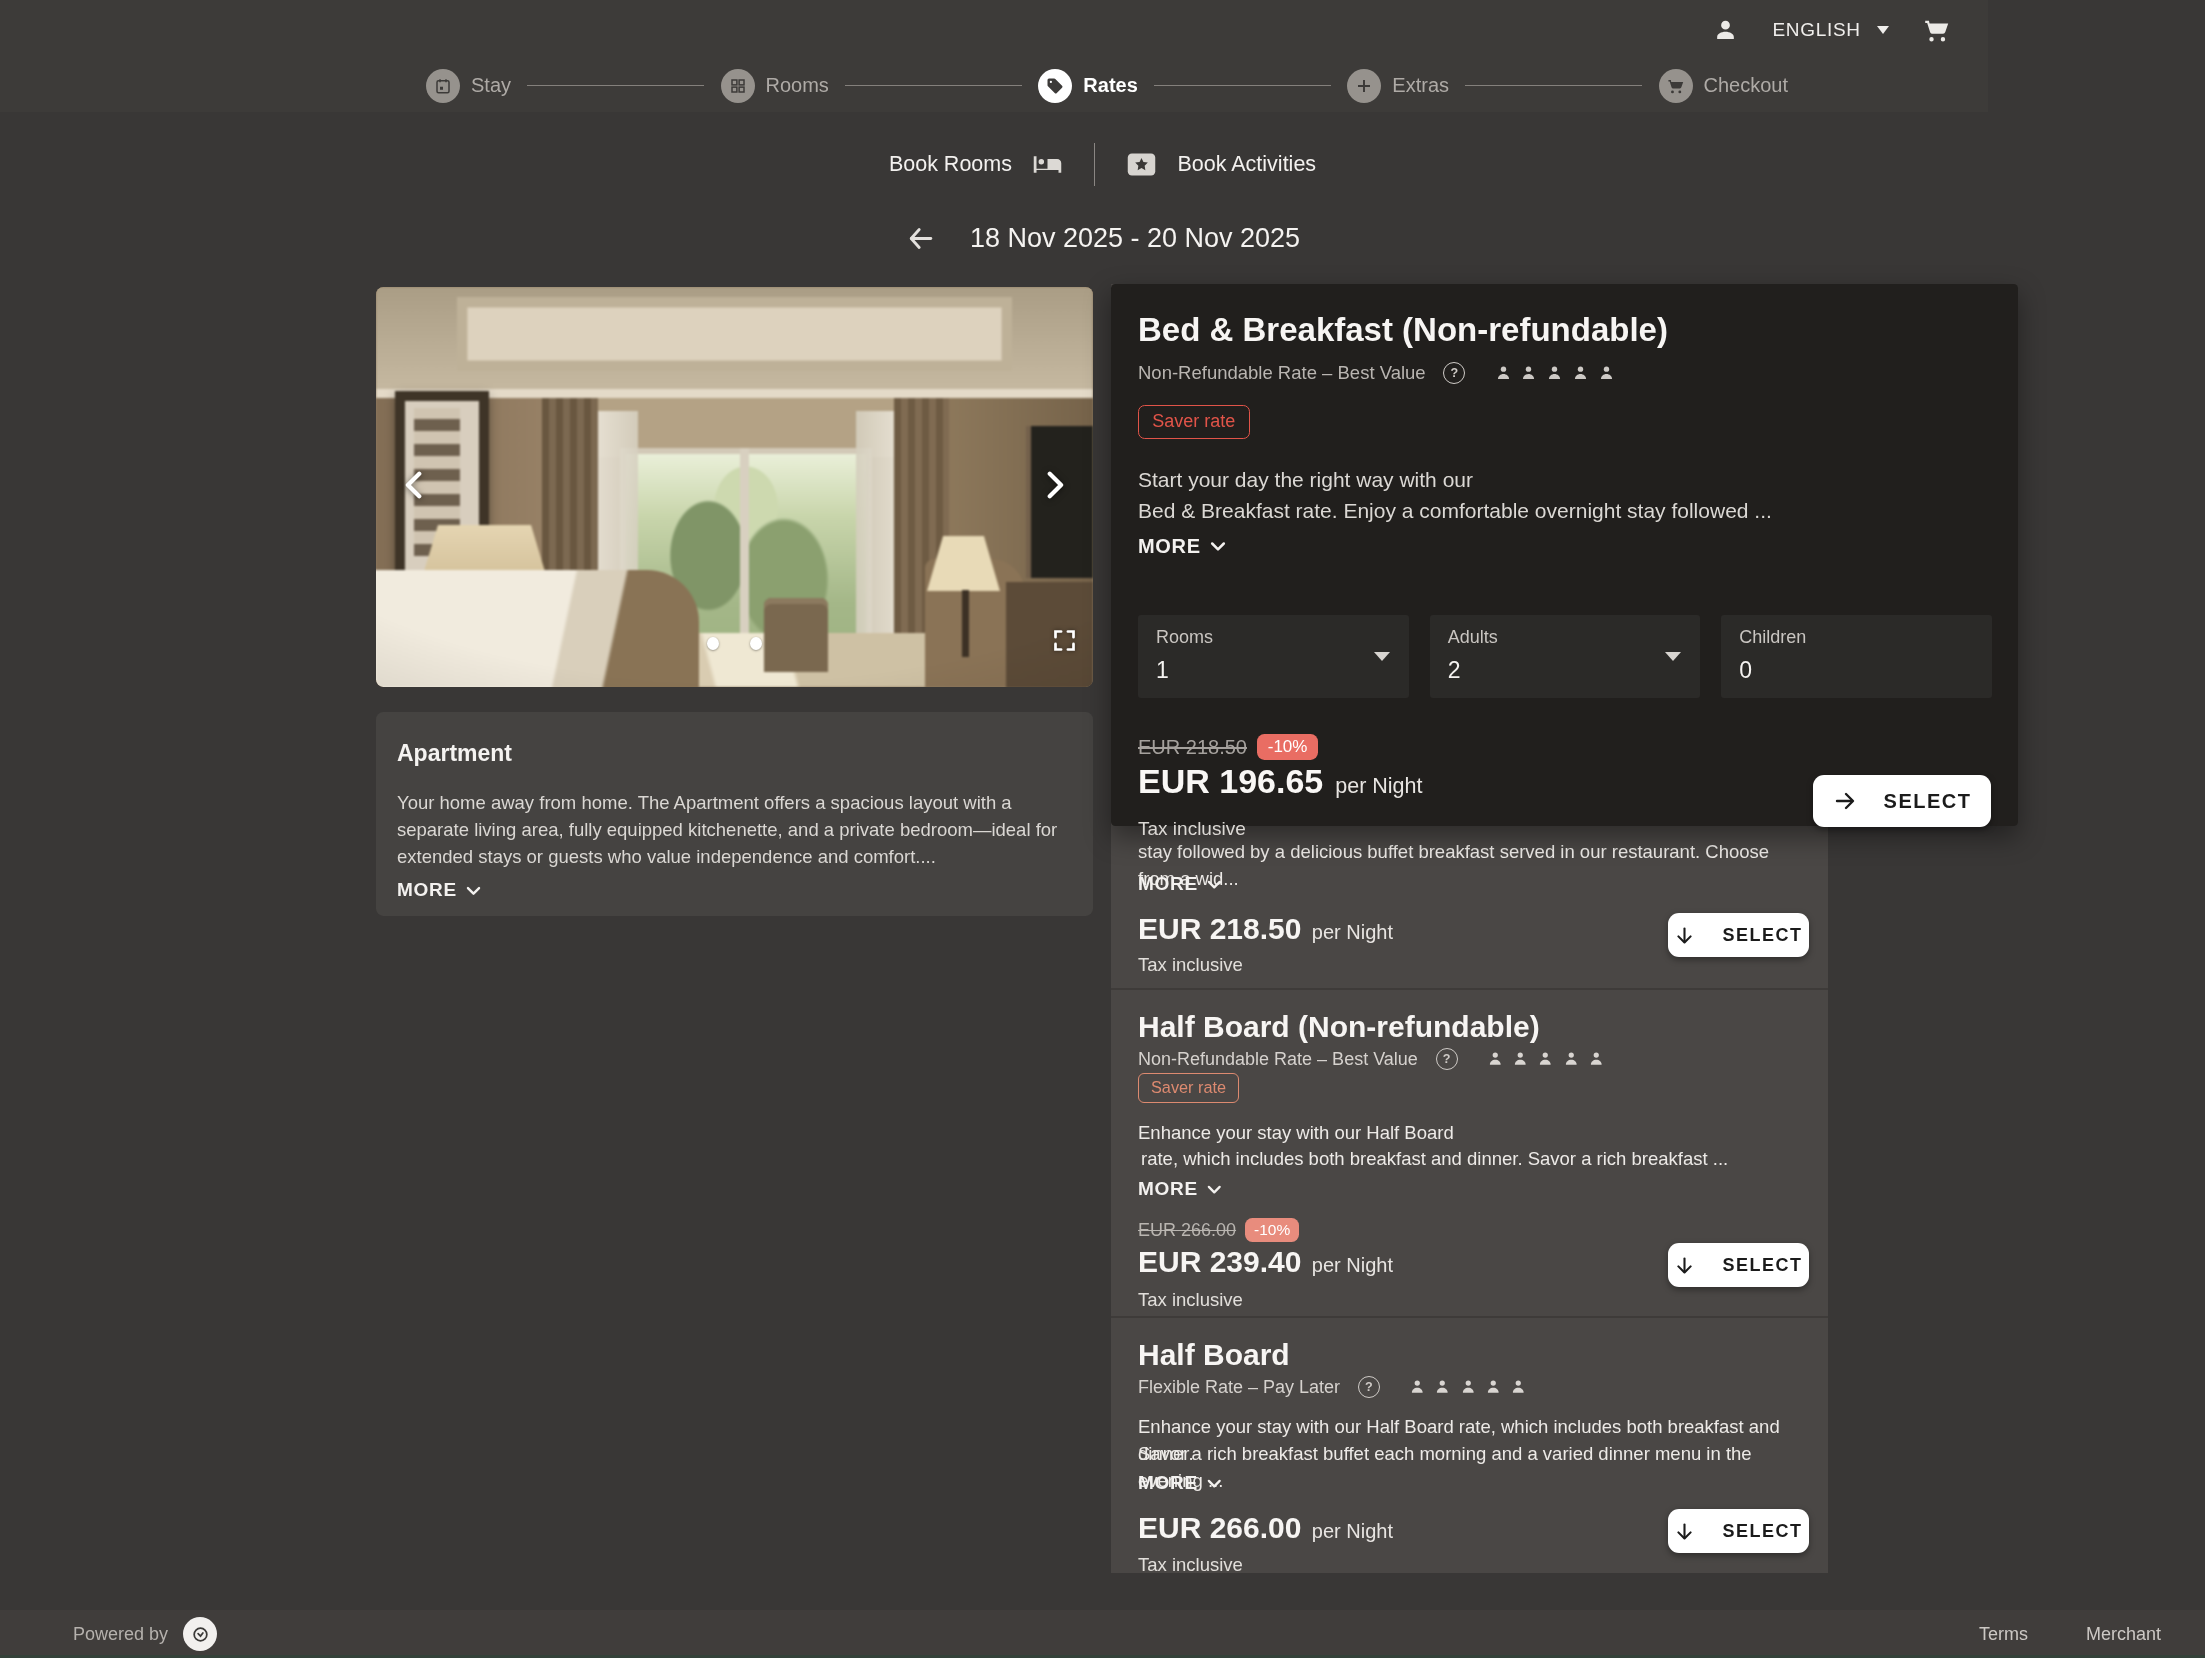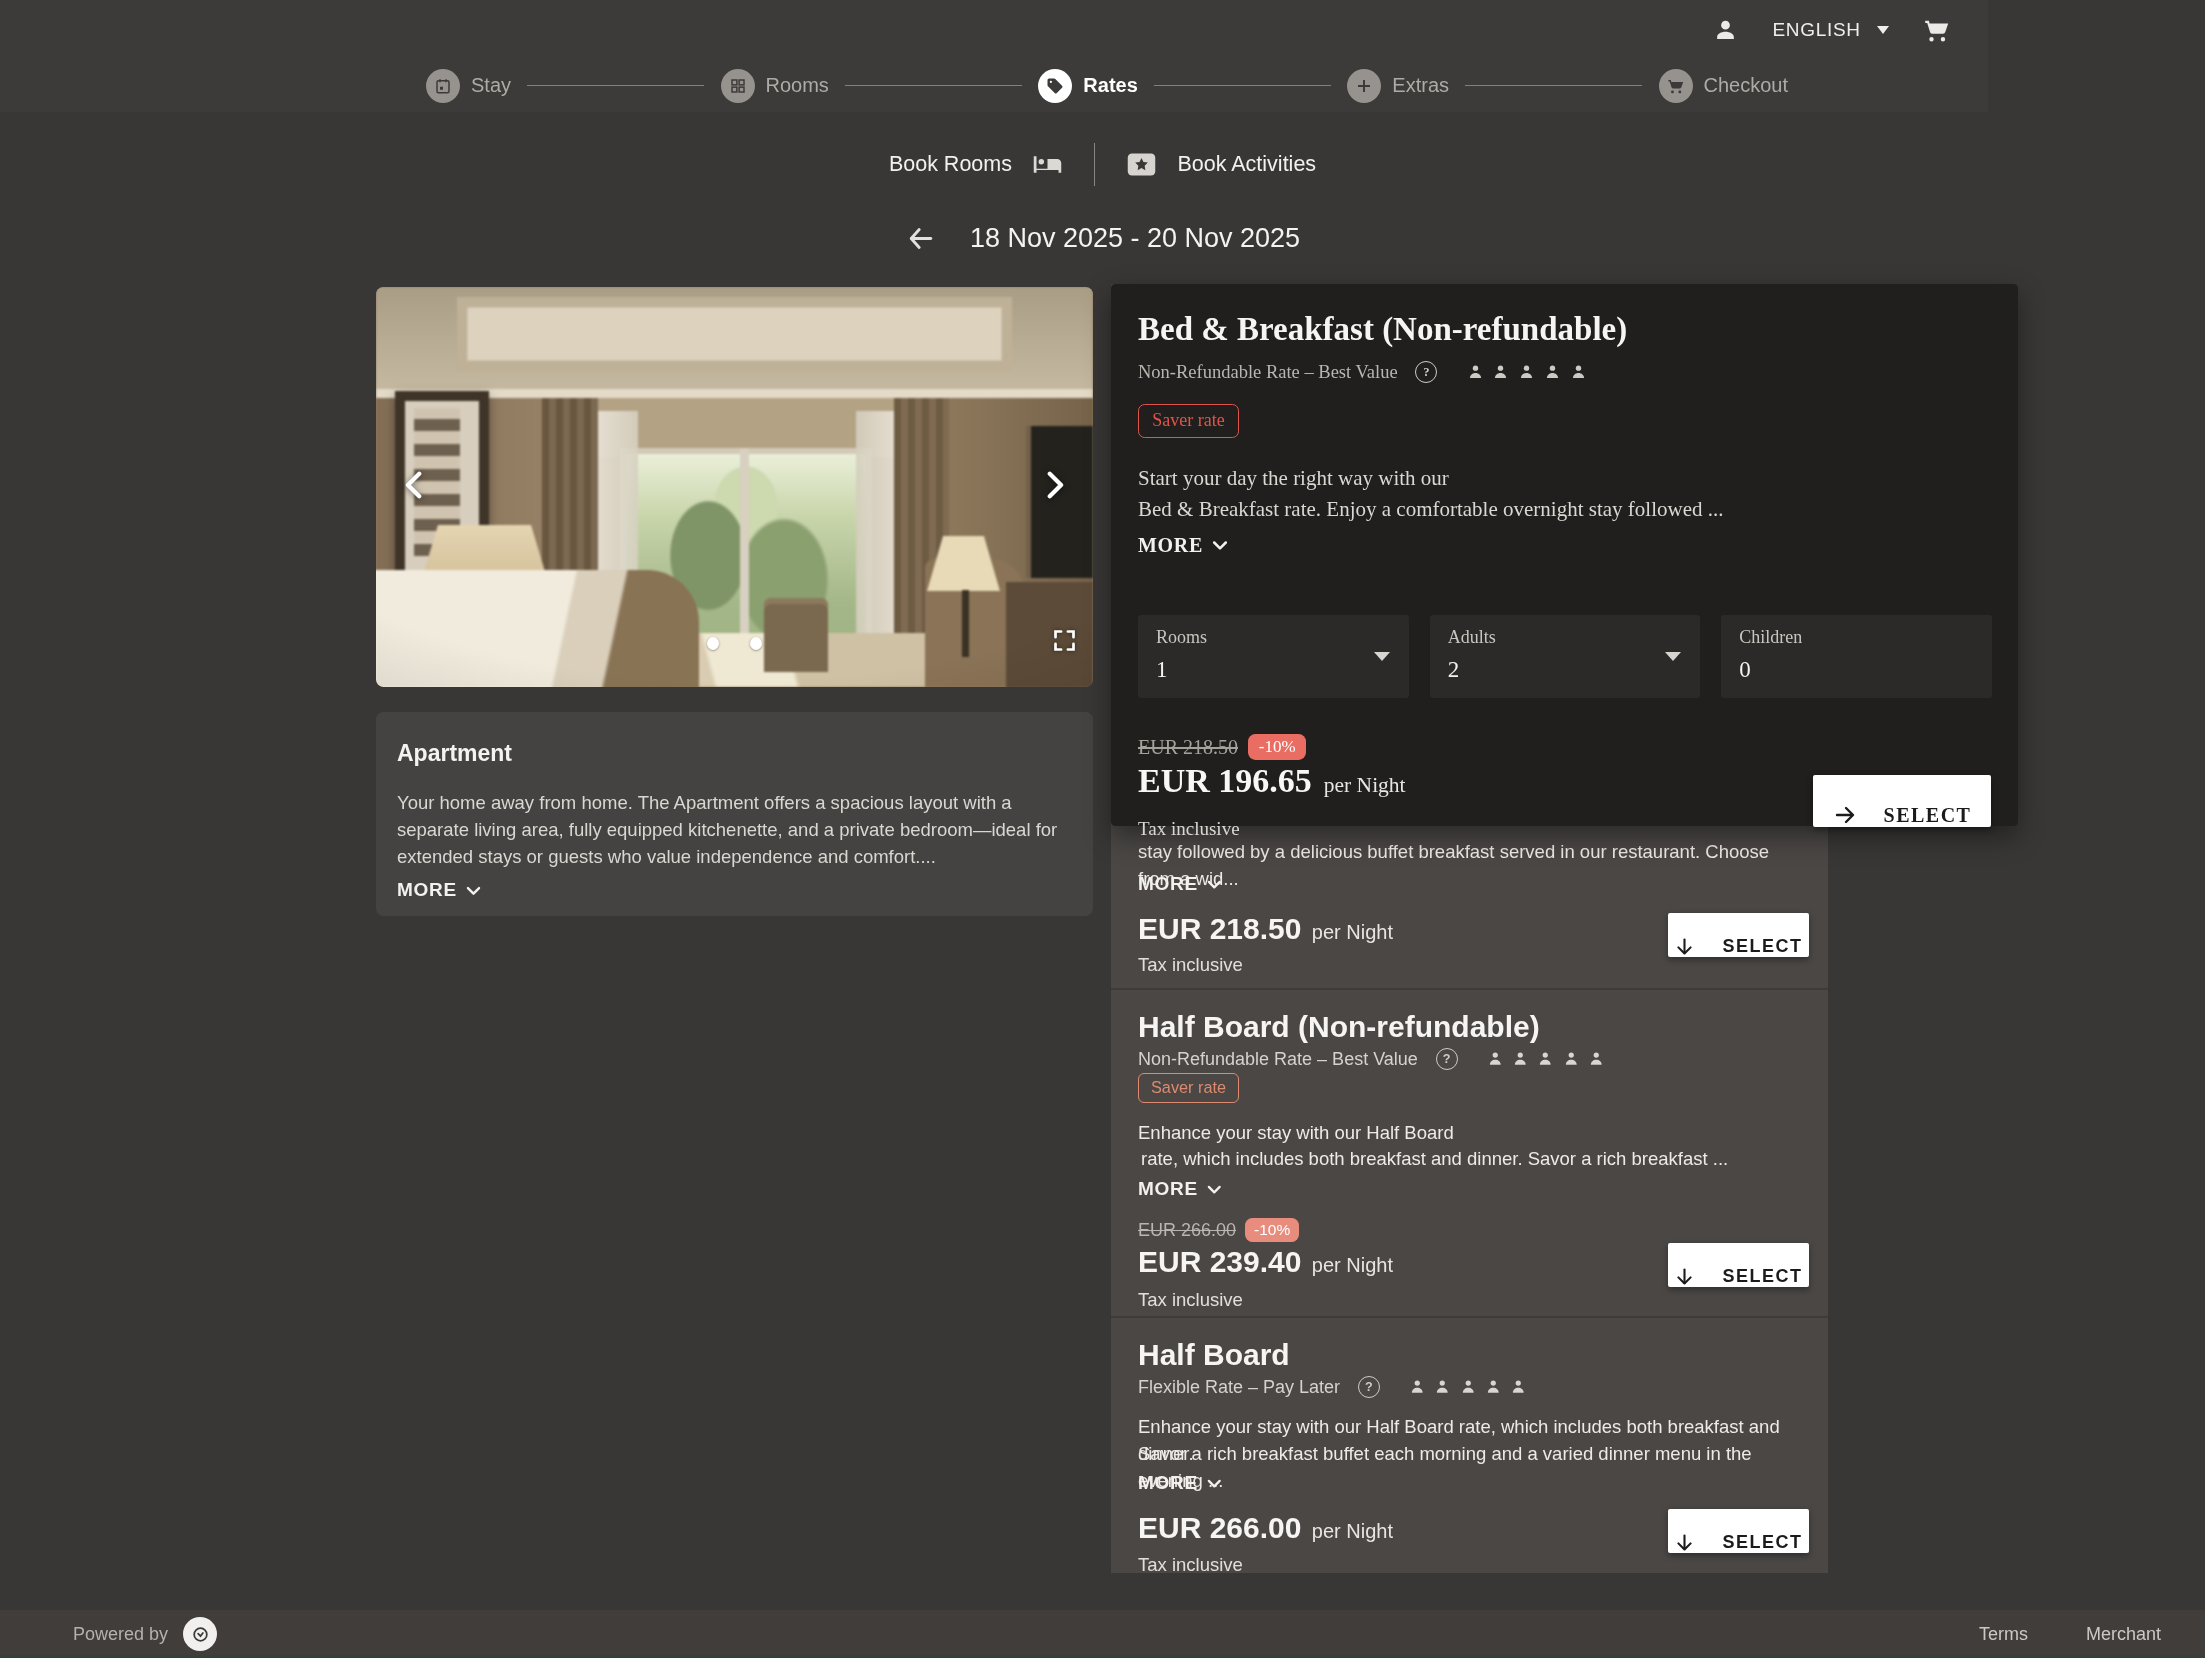--- a/index.html
+++ b/index.html
@@ -95,28 +95,28 @@
   .rate-sub{display:flex;align-items:center;gap:10.4px;color:#d6d2ce;font-size:18px;}
   .occ{display:flex;align-items:center;gap:6.7px;margin-left:18px;color:#d9d5d1;}
   .info-circ{width:20px;height:20px;border:1.5px solid #cfcbc7;border-radius:50%;display:flex;align-items:center;justify-content:center;font-size:12.6px;font-weight:700;color:#cfcbc7;margin-left:7.4px;cursor:pointer;}
   .saver-badge{display:inline-block;border:1.5px solid #dd8a70;color:#dd8a70;font-size:16.3px;padding:4.4px 12px;border-radius:6px;}
   .strike{font-size:18px;color:#b9b5b0;text-decoration:line-through;}
   .disc-badge{display:inline-block;background:#e88c7d;color:#fff;font-size:15.5px;font-weight:500;padding:3px 9px;border-radius:7.4px;margin-left:9px;}
   .price-row{display:flex;align-items:baseline;gap:10.4px;}
   .price-big{font-size:30px;font-weight:700;color:#f7f5f3;}
   .price-per{font-size:20px;color:#e8e5e2;}
   .tax{font-size:18.5px;color:#e2dfdb;}
-  .select-btn{display:flex;align-items:flex-end;justify-content:center;gap:27px;background:#ffffff;border-radius:2px;cursor:pointer;box-shadow:0 2.2px 6px rgba(0,0,0,.35);}
+  .select-btn{display:flex;align-items:center;justify-content:center;gap:27px;background:#ffffff;border-radius:11px;cursor:pointer;box-shadow:0 2.2px 6px rgba(0,0,0,.35);}
   .select-label{font-size:18px;font-weight:700;letter-spacing:1.5px;color:#1b1b1b;}
   .list-select{width:141px;height:44px;}
   .divider{left:0;width:717px;height:1.5px;background:#3e3b39;}
 
   
   .featured{left:1111px;top:284px;width:907px;height:542px;background:#211f1d;border-radius:4.4px;box-shadow:0 10.4px 27px rgba(0,0,0,.4);box-sizing:border-box;padding:27px;}
-  .featured .inner{position:relative;width:100%;height:100%;font-family:Liberation Serif, serif;}
+  .featured .inner{position:relative;width:100%;height:100%;}
   .feat-title{font-size:33px;font-weight:700;color:#f7f5f3;}
   .feat-sub{margin-top:13.3px;display:flex;align-items:center;gap:10.4px;font-size:18.5px;color:#b9b5b1;}
   .feat-badge{margin-top:21px;display:inline-block;border:1.5px solid #e15449;color:#e15449;font-size:18px;padding:5.2px 13.3px;border-radius:6.7px;}
   .feat-desc{margin-top:25px;font-size:21px;line-height:31px;color:#dbd8d4;}
   .feat-more{margin-top:9px;}
   .selectors{position:absolute;left:0;top:304px;width:854px;display:flex;gap:21px;}
   .sel-box{flex:1 1 0;height:83px;background:#2b2a28;border-radius:3px;position:relative;box-sizing:border-box;padding:12px 18px;cursor:pointer;}
   .sel-label{font-size:18px;color:#c9c5c1;}
   .sel-value{margin-top:9px;font-size:23px;color:#f5f3f1;}
   .sel-tri{position:absolute;right:19px;top:37px;width:0;height:0;border-left:8.1px solid transparent;border-right:8.1px solid transparent;border-top:9.6px solid #d8d5d1;}

